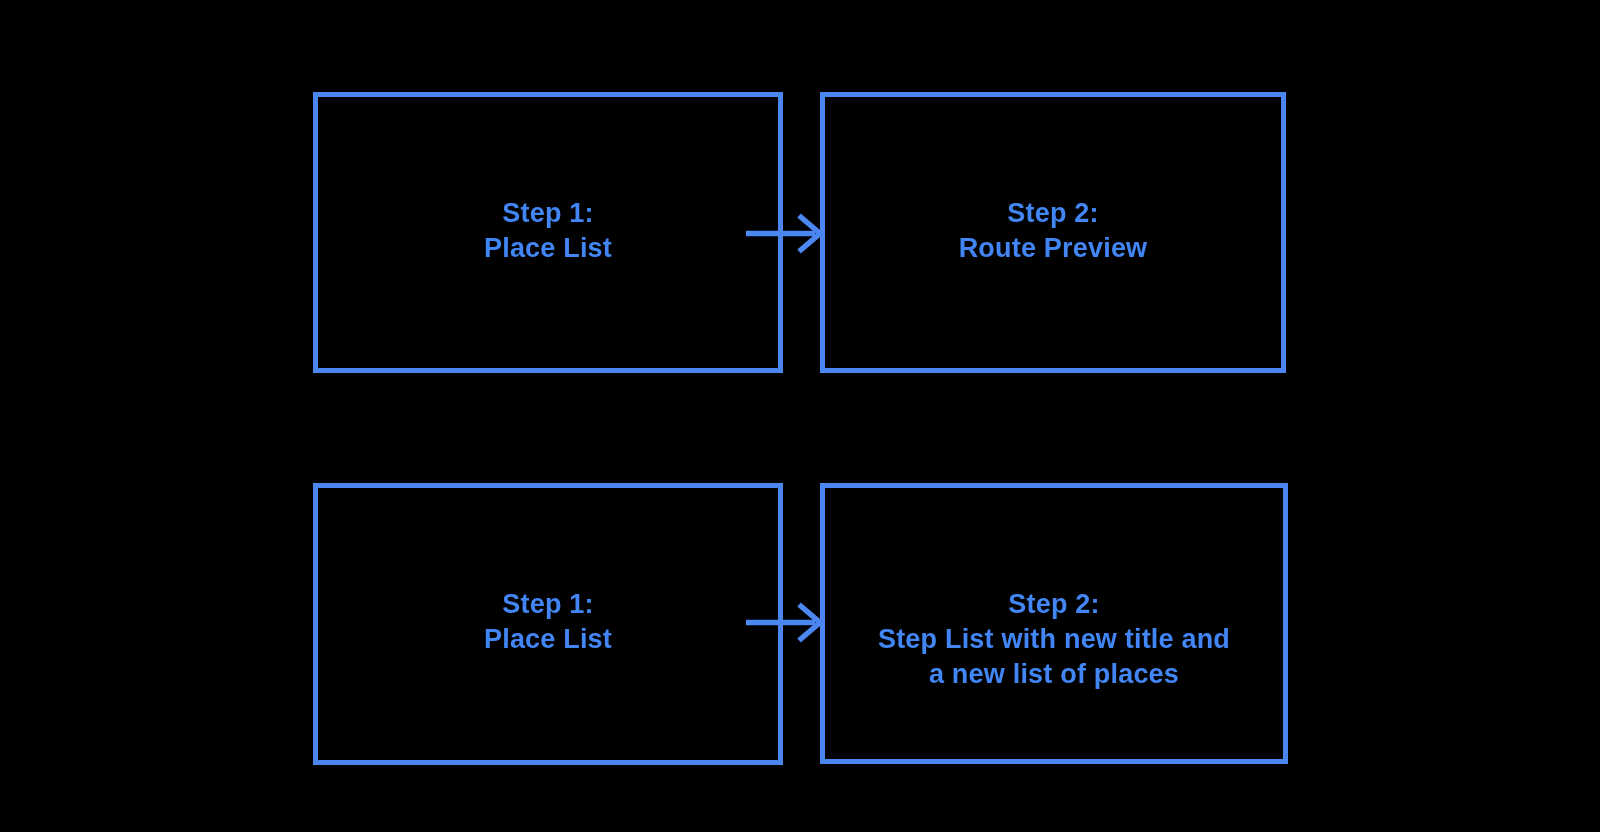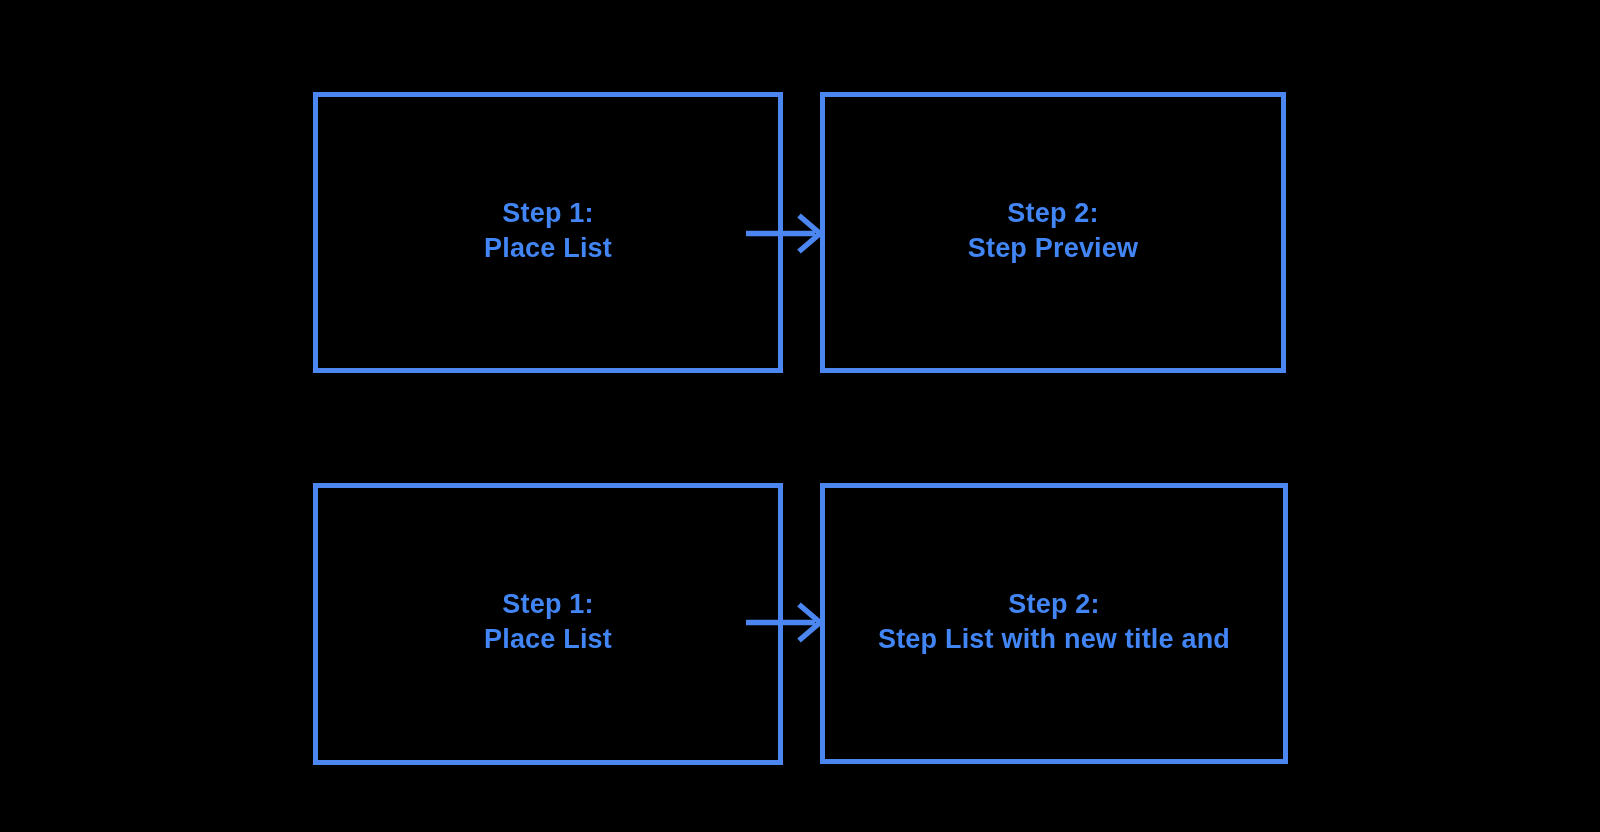--- a/index.html
+++ b/index.html
@@ -54,31 +54,32 @@
 
 <div class="canvas">
 
   <div class="flow-box box-r1-left">
     <div>Step 1:</div>
     <div>Place List</div>
   </div>
 
   <div class="flow-box box-r1-right">
     <div>Step 2:</div>
-    <div>Step Preview</div>
+    <div>Route Preview</div>
   </div>
 
   <div class="flow-box box-r2-left">
     <div>Step 1:</div>
     <div>Place List</div>
   </div>
 
   <div class="flow-box box-r2-right">
     <div>Step 2:</div>
     <div>Step List with new title and</div>
+    <div>a new list of places</div>
   </div>
 
   <svg class="arrows" viewBox="0 0 1600 832">
     <g>
       <line x1="746" y1="233.5" x2="815" y2="233.5"></line>
       <polyline points="799,215.5 820,233.5 799,251.5"></polyline>
     </g>
     <g>
       <line x1="746" y1="622.5" x2="815" y2="622.5"></line>
       <polyline points="799,604.5 820,622.5 799,640.5"></polyline>

